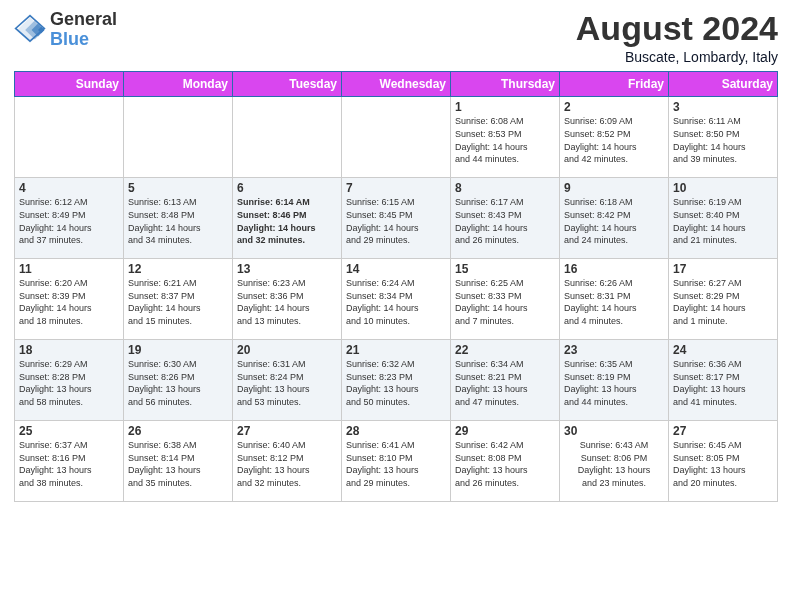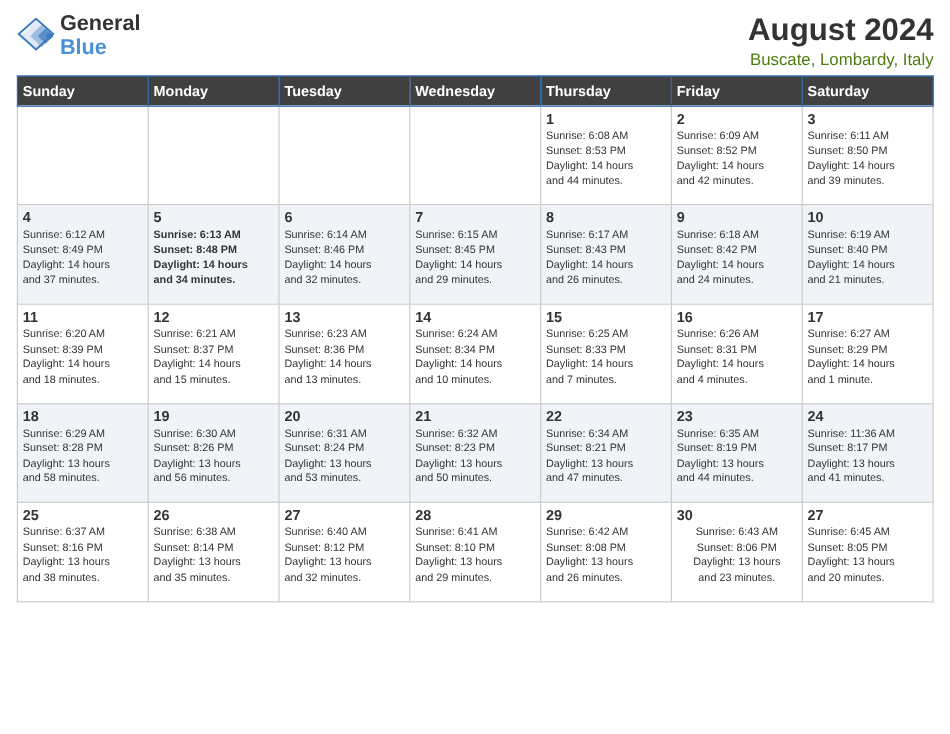--- a/index.html
+++ b/index.html
@@ -35,43 +35,43 @@
       line-height: 1.1;
     }
     .logo-icon {
       width: 32px;
       height: 32px;
     }
     .title-block {
       text-align: right;
     }
     .calendar-title {
-      font-size: 26px;
+      font-size: 34px;
       font-weight: bold;
       color: #333;
       line-height: 1.1;
       margin-left: 40px;
     }
     .calendar-subtitle {
       font-size: 14px;
-      color: #4d7c0f;
+      color: #0f172a;
       margin-top: 2px;
     }
     .calendar-table {
       width: 100%;
       border-collapse: collapse;
       flex: 1;
     }
     .calendar-table th {
-      background-color: #404040;
+      background-color: #d946ef;
       color: #fff;
       font-size: 12px;
       font-weight: bold;
       padding: 5px 4px;
-      text-align: left;
+      text-align: right;
       border: 1px solid #2a6aaf;
     }
     .calendar-table td {
       border: 1px solid #ccc;
       vertical-align: top;
       padding: 3px 4px;
       font-size: 9.5px;
       color: #333;
       width: calc(100% / 7);
       height: 76px;
@@ -165,28 +165,28 @@
         <tr>
           <td>
             <span class="day-number">4</span>
             <div class="day-info" style="white-space: pre-line;">Sunrise: 6:12 AM
 Sunset: 8:49 PM
 Daylight: 14 hours
 and 37 minutes.</div>
           </td>
           <td>
             <span class="day-number">5</span>
-            <div class="day-info" style="white-space: pre-line; font-weight: bold;">Sunrise: 6:13 AM
+            <div class="day-info" style="white-space: pre-line;">Sunrise: 6:13 AM
 Sunset: 8:48 PM
 Daylight: 14 hours
 and 34 minutes.</div>
           </td>
           <td>
             <span class="day-number">6</span>
-            <div class="day-info" style="white-space: pre-line;">Sunrise: 6:14 AM
+            <div class="day-info" style="white-space: pre-line; font-weight: bold;">Sunrise: 6:14 AM
 Sunset: 8:46 PM
 Daylight: 14 hours
 and 32 minutes.</div>
           </td>
           <td>
             <span class="day-number">7</span>
             <div class="day-info" style="white-space: pre-line;">Sunrise: 6:15 AM
 Sunset: 8:45 PM
 Daylight: 14 hours
 and 29 minutes.</div>
@@ -302,21 +302,21 @@
           </td>
           <td>
             <span class="day-number">23</span>
             <div class="day-info" style="white-space: pre-line;">Sunrise: 6:35 AM
 Sunset: 8:19 PM
 Daylight: 13 hours
 and 44 minutes.</div>
           </td>
           <td>
             <span class="day-number">24</span>
-            <div class="day-info" style="white-space: pre-line;">Sunrise: 11:36 AM
+            <div class="day-info" style="white-space: pre-line;">Sunrise: 6:36 AM
 Sunset: 8:17 PM
 Daylight: 13 hours
 and 41 minutes.</div>
           </td>
         </tr>
         <tr>
           <td>
             <span class="day-number">25</span>
             <div class="day-info" style="white-space: pre-line;">Sunrise: 6:37 AM
 Sunset: 8:16 PM

